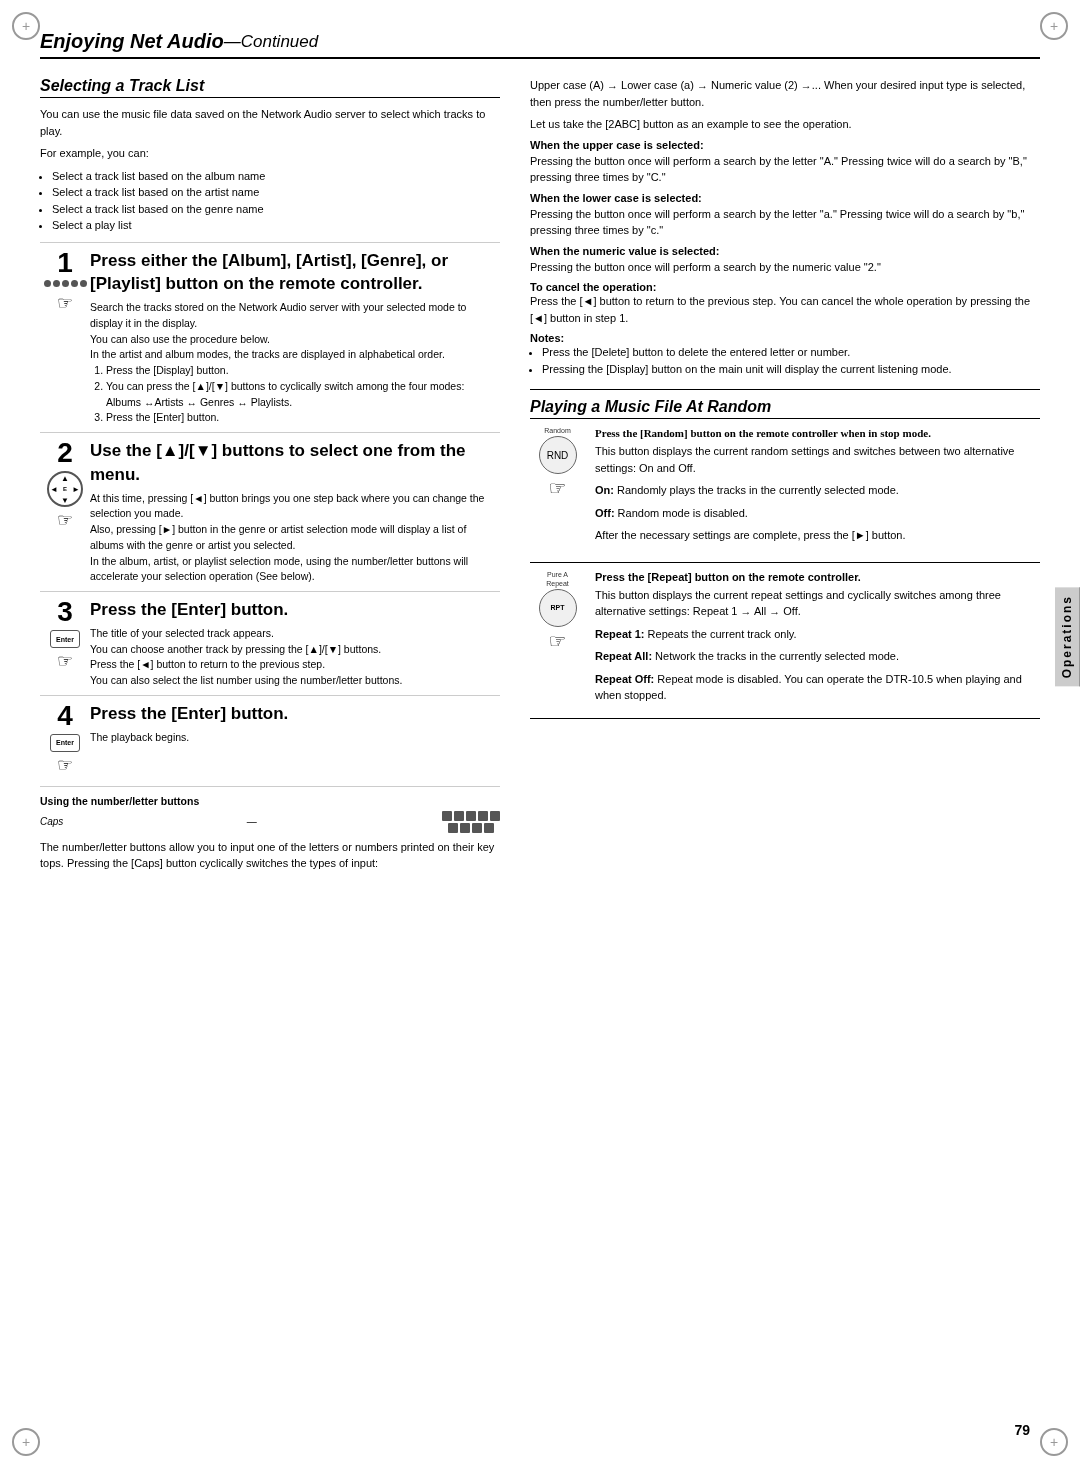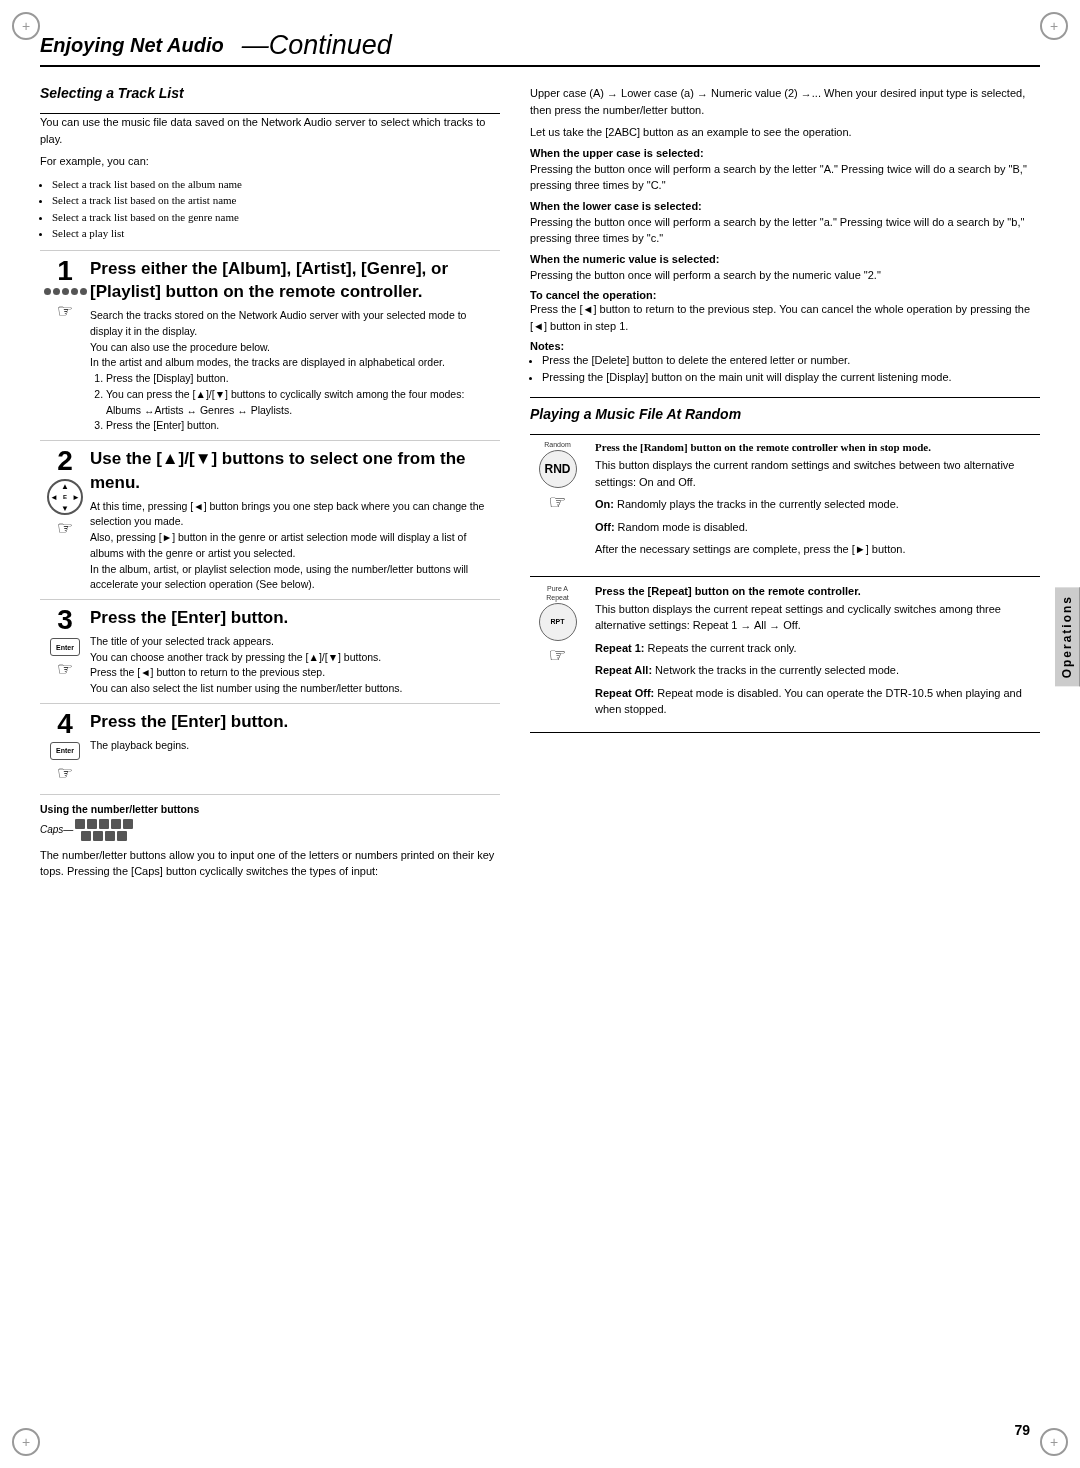--- a/index.html
+++ b/index.html
@@ -49,57 +49,57 @@
       padding-bottom: 4px;
       display: flex;
       align-items: center;
     }
     .page-title-main {
       font-size: 20px;
       font-weight: bold;
       font-style: italic;
     }
     .page-title-sub {
-      font-size: 27px;
+      font-size: 17px;
       font-style: italic;
-      margin-left: 18px;
+      margin-left: 0;
     }
 
     
     .content-columns {
       display: flex;
       gap: 30px;
     }
     .col-left {
       width: 460px;
       flex-shrink: 0;
     }
     .col-right {
       flex: 1;
     }
 
     
     .section-heading {
-      font-size: 14px;
+      font-size: 16px;
       font-weight: bold;
       font-style: italic;
       border-bottom: 1px solid #000;
-      padding-bottom: 12px;
+      margin-bottom: 8px;
+      padding-bottom: 2px;
     }
 
     
     .body-text {
       font-size: 11px;
       line-height: 1.5;
       margin-bottom: 6px;
     }
     .bullet-list {
       margin-left: 12px;
       margin-bottom: 8px;
-      font-family: Liberation Serif, serif;
     }
     .bullet-list li {
       font-size: 11px;
       line-height: 1.5;
       list-style-type: disc;
     }
 
     
     .step-block {
       display: flex;
@@ -174,21 +174,23 @@
       padding-top: 8px;
     }
     .caps-label {
       font-size: 10.5px;
       font-weight: bold;
       margin-bottom: 4px;
     }
     .caps-diagram {
       display: flex;
       align-items: center;
+      gap: 6px;
       margin-bottom: 6px;
+      justify-content: space-between;
     }
     .caps-word {
       font-size: 10px;
       font-style: italic;
     }
     .caps-btn {
       width: 10px;
       height: 10px;
       background: #555;
       border-radius: 1px;
@@ -468,21 +470,21 @@
       </ul>
 
       <div class="playing-section">
         <hr class="divider">
         <div class="section-heading">Playing a Music File At Random</div>
         <div class="playing-block">
           <div class="playing-icon-col">
             <div class="small-remote-btn">
               <span class="remote-label-small">Random</span>
               <div class="remote-btn-round">
-                <span style="font-size:12px; font-weight:bold;">RND</span>
+                <span style="font-size:10px; font-weight:normal;">RND</span>
               </div>
               <span class="hand-small">☞</span>
             </div>
           </div>
           <div class="playing-content">
             <p style="font-size:11px; font-weight:bold; margin-bottom:4px;font-family:Liberation Serif, serif;">Press the [Random] button on the remote controller when in stop mode.</p>
             <p class="para-text">This button displays the current random settings and switches between two alternative settings: On and Off.</p>
             <p class="para-text"><strong>On:</strong> <span>Randomly plays the tracks in the currently selected mode.</span></p>
             <p class="para-text"><strong>Off:</strong> <span>Random mode is disabled.</span></p>
             <p class="para-text">After the necessary settings are complete, press the [►] button.</p>

